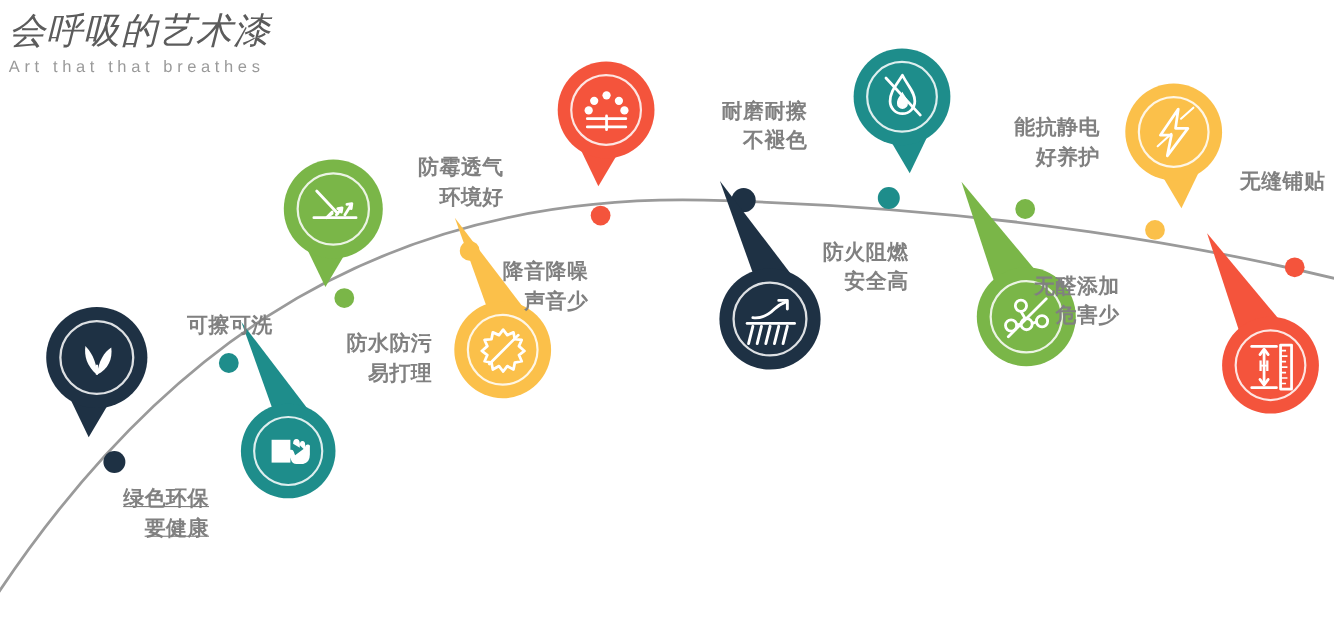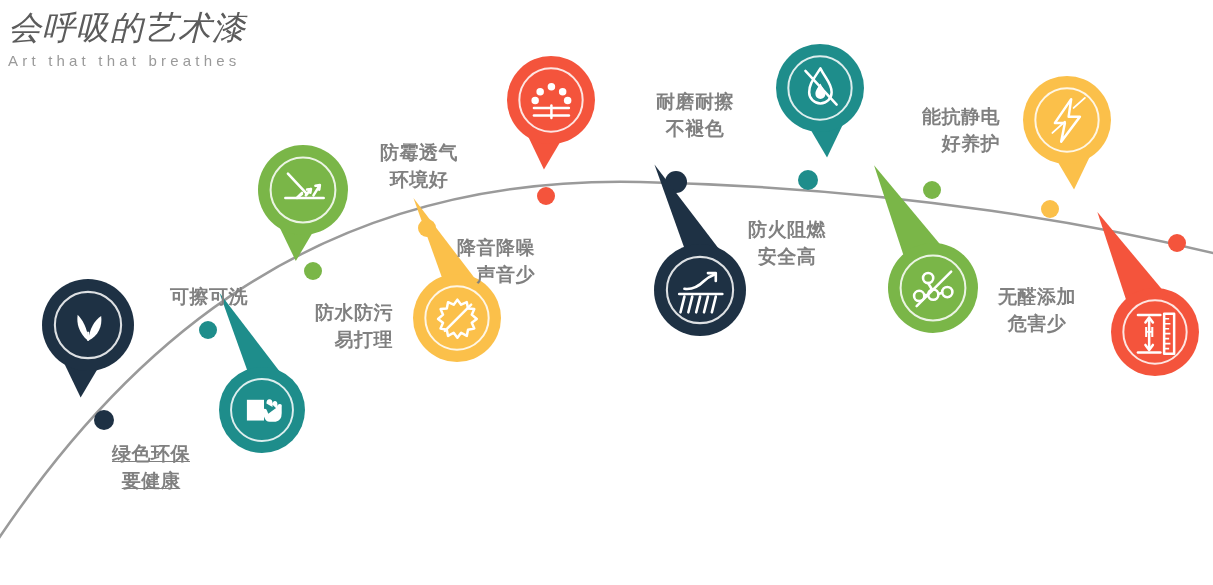--- a/index.html
+++ b/index.html
@@ -72,21 +72,21 @@
   .label {
     position: absolute;
     font-size: 19px;
     font-weight: bold;
     color: #808080;
     line-height: 27px;
     white-space: nowrap;
     letter-spacing: 0.5px;
   }
   .label.align-right { text-align: right; }
-  .label.align-left  { text-align: center; }
+  .label.align-left  { text-align: right; }
   .label-line { display: block; }
 </style>
 </head>
 <body>
 
 <div id="stage">
 
   <div id="header">
     <div id="title-cn">会呼吸的艺术漆</div>
     <div id="title-en">Art that that breathes</div>
@@ -287,21 +287,21 @@
                <circle cx="28" cy="62" r="8" fill="none" stroke="#ffffff" stroke-width="4" stroke-linecap="round" stroke-linejoin="round"></circle>
                <circle cx="50" cy="60" r="8" fill="none" stroke="#ffffff" stroke-width="4" stroke-linecap="round" stroke-linejoin="round"></circle>
                <circle cx="72" cy="56" r="8" fill="none" stroke="#ffffff" stroke-width="4" stroke-linecap="round" stroke-linejoin="round"></circle>
                <line x1="42" y1="42" x2="48" y2="52" fill="none" stroke="#ffffff" stroke-width="4" stroke-linecap="round" stroke-linejoin="round"></line>
                <line x1="36" y1="61" x2="42" y2="60" fill="none" stroke="#ffffff" stroke-width="4" stroke-linecap="round" stroke-linejoin="round"></line>
                <line x1="58" y1="59" x2="64" y2="57" fill="none" stroke="#ffffff" stroke-width="4" stroke-linecap="round" stroke-linejoin="round"></line>
                <line x1="24" y1="78" x2="78" y2="24" stroke="#ffffff" stroke-width="4" stroke-linecap="round"></line>
           </svg>
      </div>
       </div>
-      <div class="label align-left" style="top: 247px; left: 998px; margin-top: 36px;">
+      <div class="label align-left" style="top: 247px; left: 940px;">
         <span class="label-line">无醛添加</span>
         <span class="label-line">危害少</span>
       </div>
       <div class="curve-dot" style="left: 1050px; top: 209px; width: 18px; height: 18px; background: rgb(251, 192, 74);"></div>
       <div class="pin" style="left: 1067px; top: 120px; width: 189.2px; height: 189.2px;">
         <svg class="pin-svg" width="189.2" height="189.2" viewBox="0 0 189.2 189.2" xmlns="http://www.w3.org/2000/svg">
        <g>
          <path d="M 121.88,121.88 L 101.63999999999999,164.01 L 81.39999999999999,129.8 Z" fill="#fbc04a"></path>
          <circle cx="94.6" cy="94.6" r="44" fill="#fbc04a"></circle>
          <circle cx="94.6" cy="94.6" r="31.68" fill="none" stroke="#ffffff" stroke-width="1.98" opacity="0.85"></circle>
@@ -345,16 +345,17 @@
                <line x1="64" y1="36" x2="74" y2="36" stroke="#ffffff" stroke-width="2.5"></line>
                <line x1="64" y1="44" x2="72" y2="44" stroke="#ffffff" stroke-width="2.5"></line>
                <line x1="64" y1="52" x2="74" y2="52" stroke="#ffffff" stroke-width="2.5"></line>
                <line x1="64" y1="60" x2="72" y2="60" stroke="#ffffff" stroke-width="2.5"></line>
                <line x1="64" y1="68" x2="74" y2="68" stroke="#ffffff" stroke-width="2.5"></line>
                <line x1="64" y1="76" x2="72" y2="76" stroke="#ffffff" stroke-width="2.5"></line>
           </svg>
      </div>
       </div>
       <div class="label align-right" style="top: 152px; left: 0px; width: 1205px;">
+        <span class="label-line">无缝铺贴</span>
       </div>
     </div>
 
 </div>
 
 </body></html>

